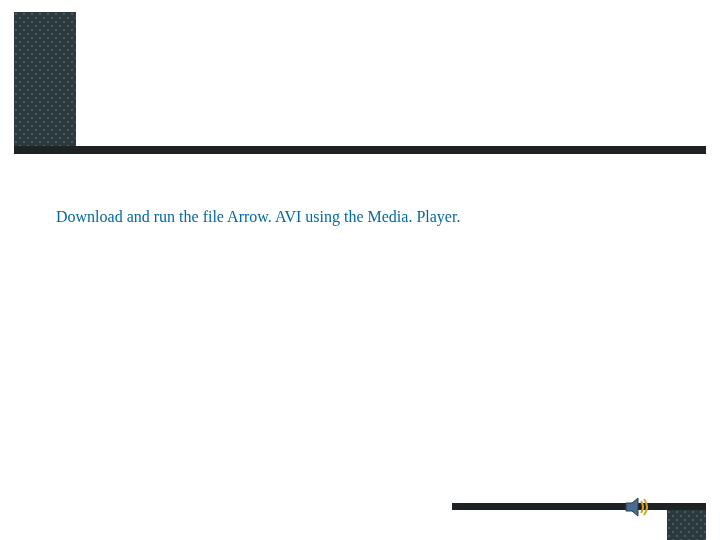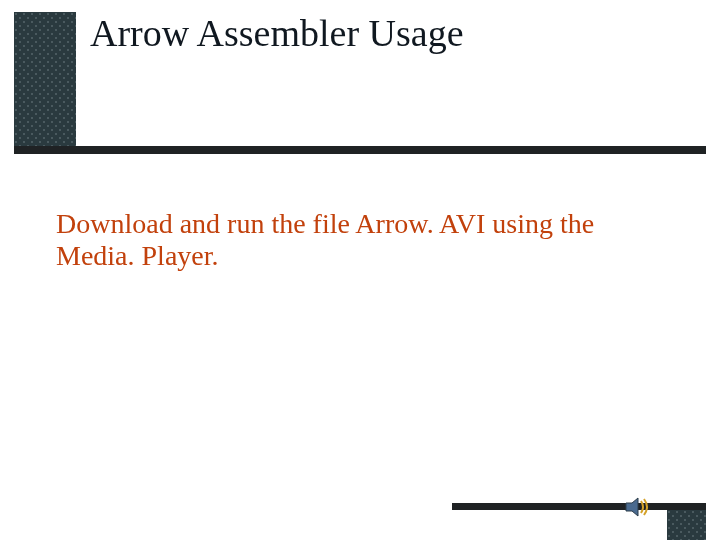--- a/index.html
+++ b/index.html
@@ -43,22 +43,22 @@
     top: 146px;
     width: 692px;
     height: 8px;
     background: #1f2224;
   }
   .body-text {
     position: absolute;
     left: 56px;
     top: 208px;
     width: 620px;
-    font-size: 28px;
-    color: #c2410c;
+    font-size: 16px;
+    color: #0369a1;
   }
   .footer-rule {
     position: absolute;
     left: 452px;
     top: 503px;
     width: 254px;
     height: 7px;
     background: #1f2224;
   }
   .pattern-bottom {
@@ -75,21 +75,21 @@
     height: 24px;
   }
   .sound-icon svg { display: block; }
 </style>
 </head>
 <body>
 
 <div class="pattern-box pattern-top"></div>
 
 <div class="title">
-  <span>Arrow Assembler Usage</span><br>
+  <br>
 </div>
 
 <div class="thick-rule"></div>
 
 <div class="body-text">Download and run the file Arrow. AVI using the Media. Player.</div>
 
 <div class="footer-rule"></div>
 <div class="pattern-box pattern-bottom"></div>
 
 <div class="sound-icon">

